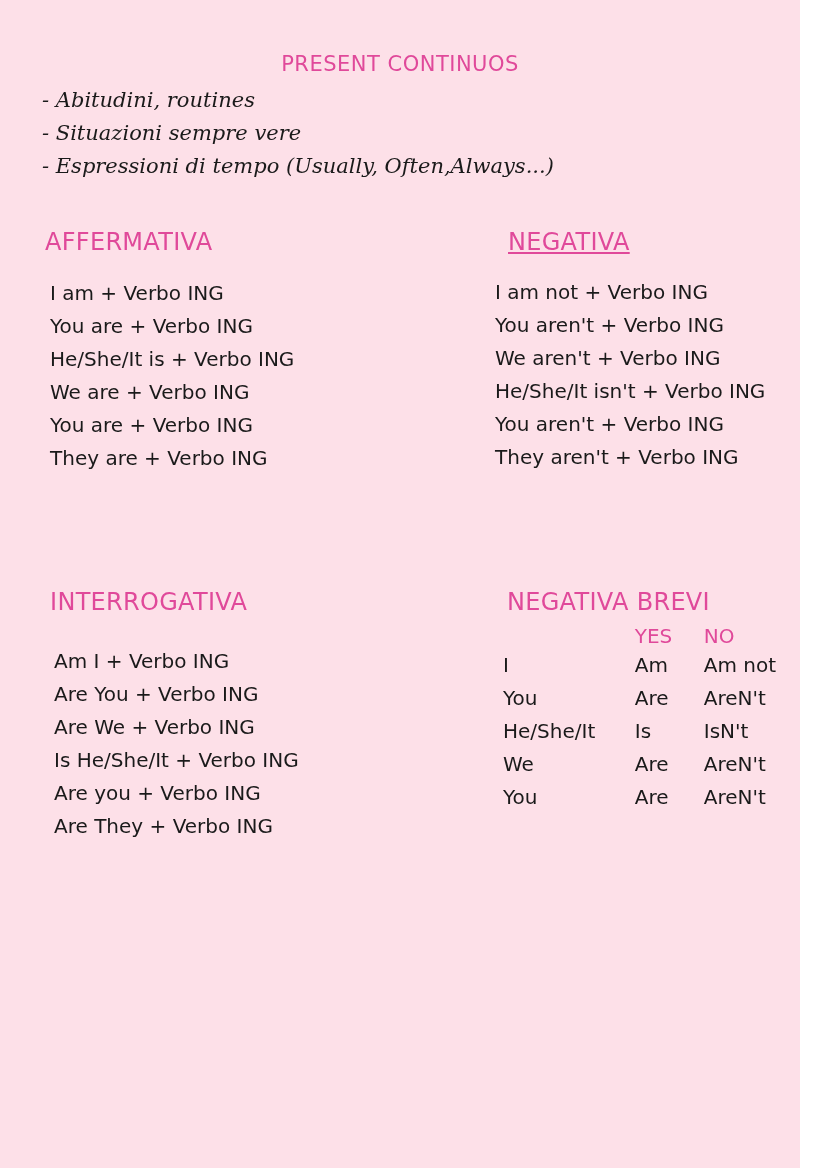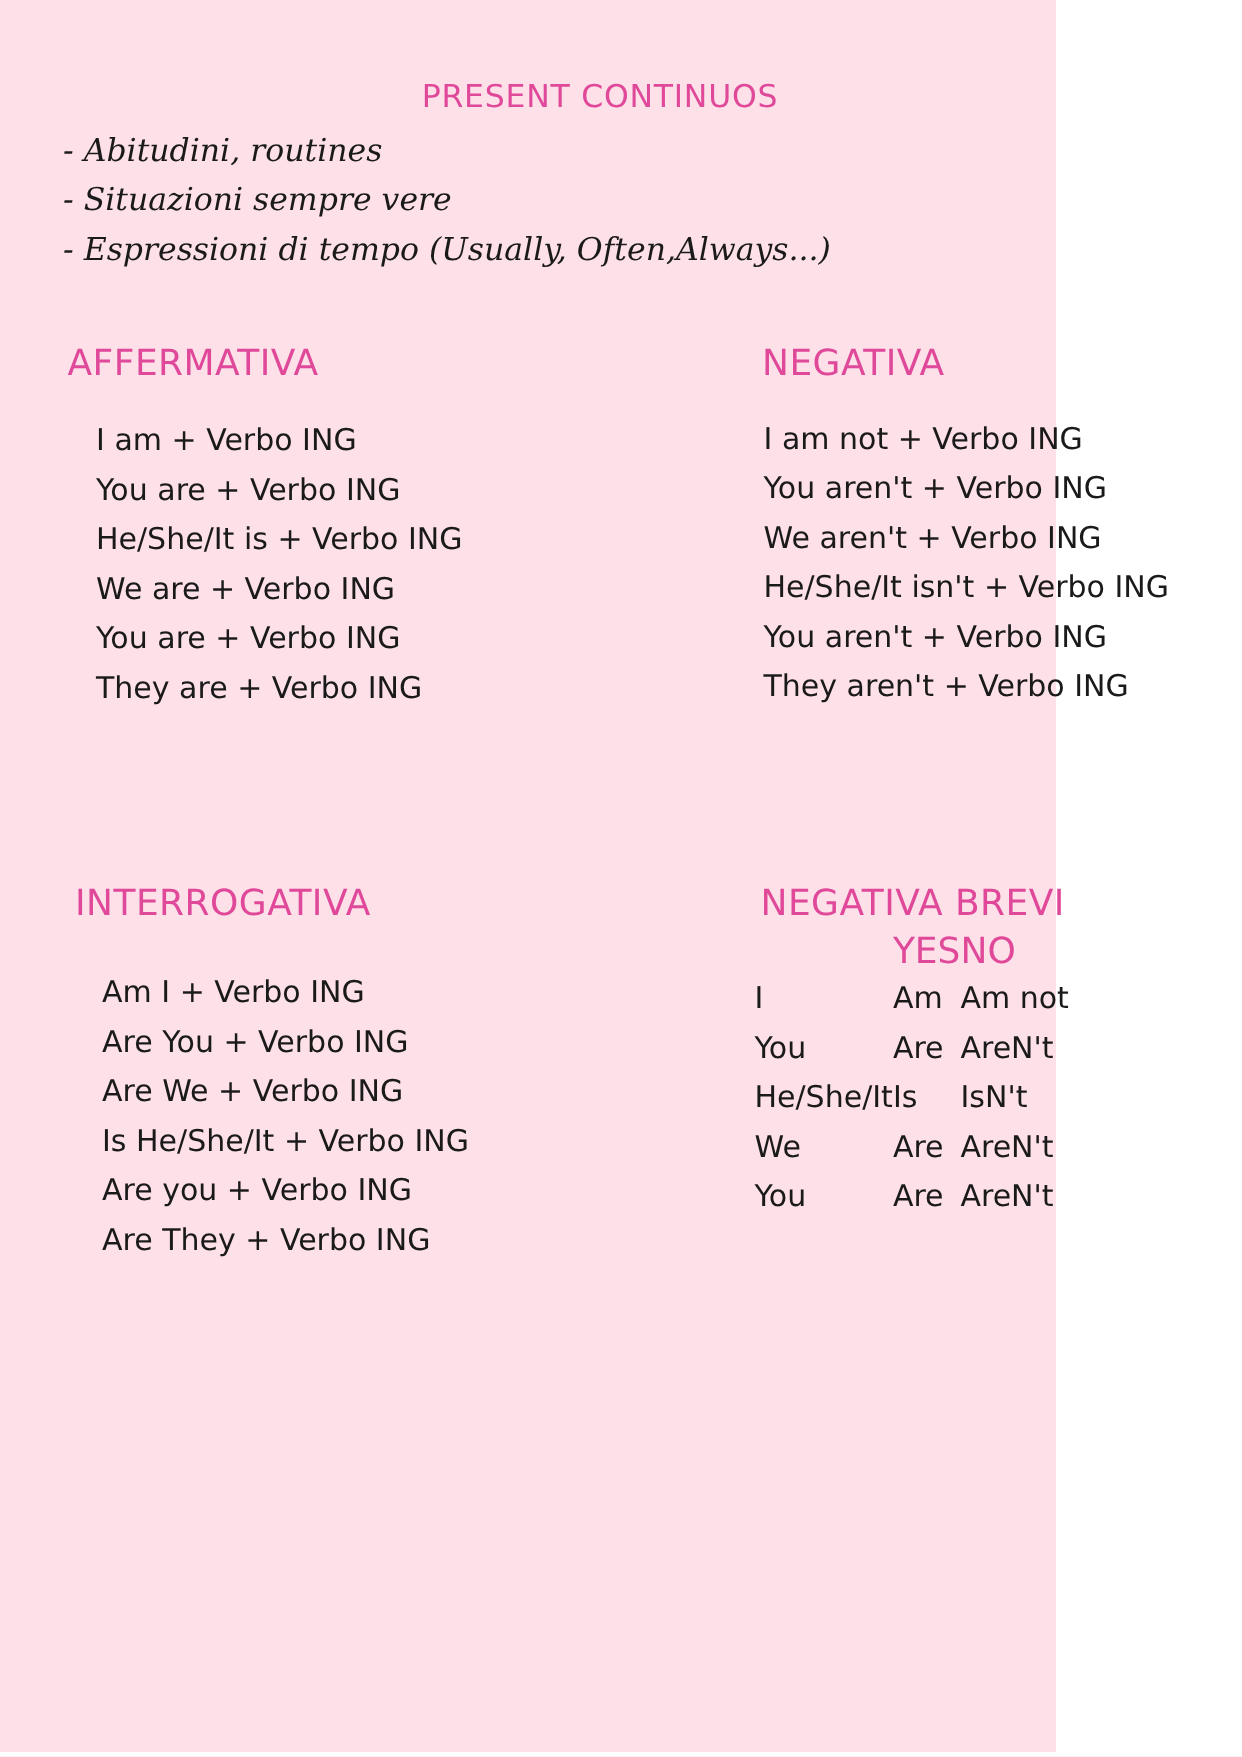--- a/index.html
+++ b/index.html
@@ -11,21 +11,21 @@
       height: 1171px;
       background: #ffffff;
       position: relative;
       overflow: hidden;
       font-family: "DejaVu Sans", sans-serif;
     }
     .page {
       position: absolute;
       left: 0;
       top: 0;
-      width: 704px;
+      width: 800px;
       height: 1168px;
       background: #fde0e8;
     }
     .title {
       position: absolute;
       left: 0;
       top: 38px;
       width: 800px;
       text-align: center;
       color: #e0499a;
@@ -63,32 +63,31 @@
       margin: 0;
       padding: 0;
       list-style: none;
     }
     .lines li {
       font-family: "DejaVu Sans", sans-serif;
       font-size: 20px;
       line-height: 33px;
       color: #1a1a1a;
       white-space: nowrap;
-      margin-left: 14px;
     }
     .short-answers {
       position: absolute;
       left: 503px;
       top: 620px;
       border-collapse: collapse;
     }
     .short-answers th {
       color: #e0499a;
       font-weight: normal;
-      font-size: 24px;
+      font-size: 20px;
       font-family: "DejaVu Sans", sans-serif;
       text-align: left;
       padding: 0;
       height: 28px;
       vertical-align: bottom;
     }
     .short-answers td {
       font-family: "DejaVu Sans", sans-serif;
       font-size: 20px;
       color: #1a1a1a;
@@ -117,21 +116,21 @@
   <div class="section-heading" style="left:45px; top:228px;">AFFERMATIVA</div>
   <ul class="lines" style="left:50px; top:277px;">
     <li>I am + Verbo ING</li>
     <li>You are + Verbo ING</li>
     <li>He/She/It is + Verbo ING</li>
     <li>We are + Verbo ING</li>
     <li>You are + Verbo ING</li>
     <li>They are + Verbo ING</li>
   </ul>
 
-  <div class="section-heading" style="left:508px; top:228px;">NEGATIVA</div>
+  <div class="section-heading" style="left:508px; top:228px;text-decoration:underline;">NEGATIVA</div>
   <ul class="lines" style="left:495px; top:276px;">
     <li>I am not + Verbo ING</li>
     <li>You aren't + Verbo ING</li>
     <li>We aren't + Verbo ING</li>
     <li>He/She/It isn't  + Verbo ING</li>
     <li>You aren't + Verbo ING</li>
     <li>They aren't + Verbo ING</li>
   </ul>
 
   <div class="section-heading" style="left:50px; top:588px;">INTERROGATIVA</div>

